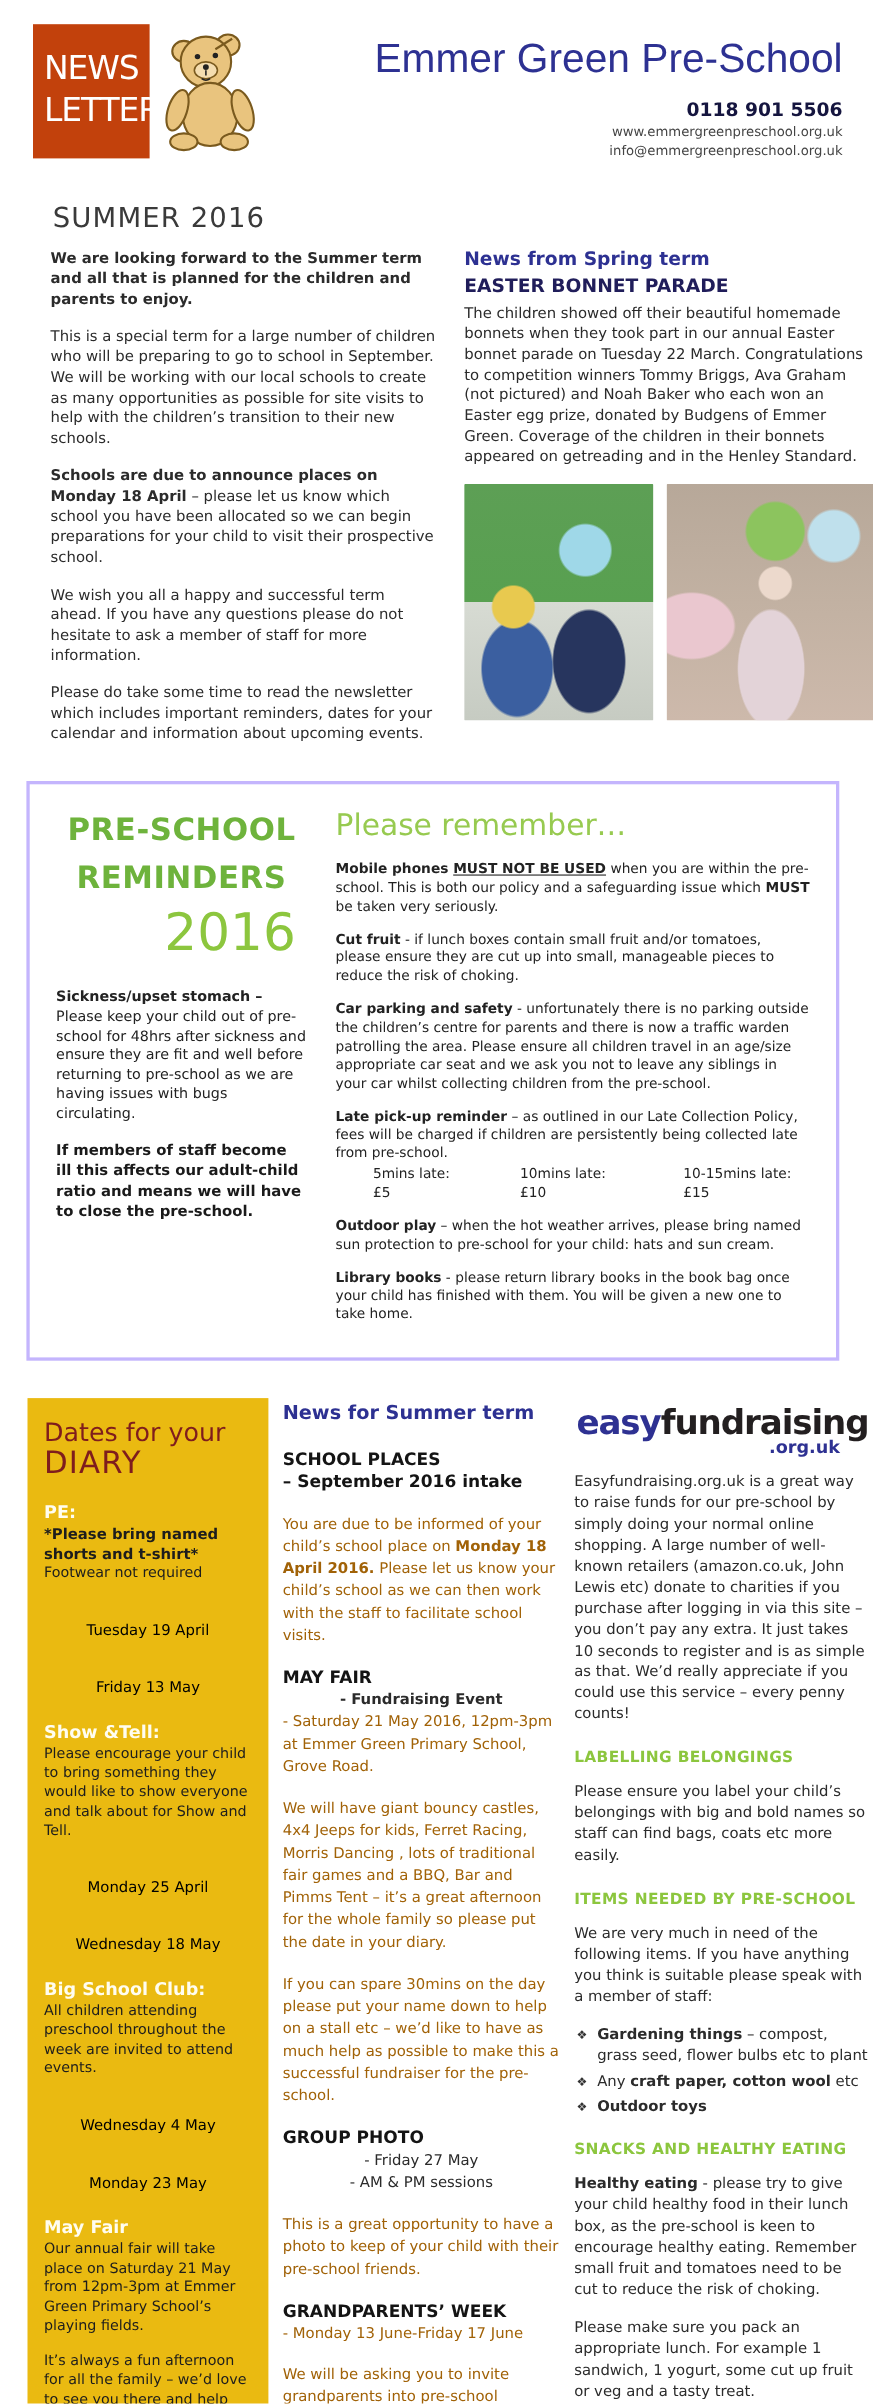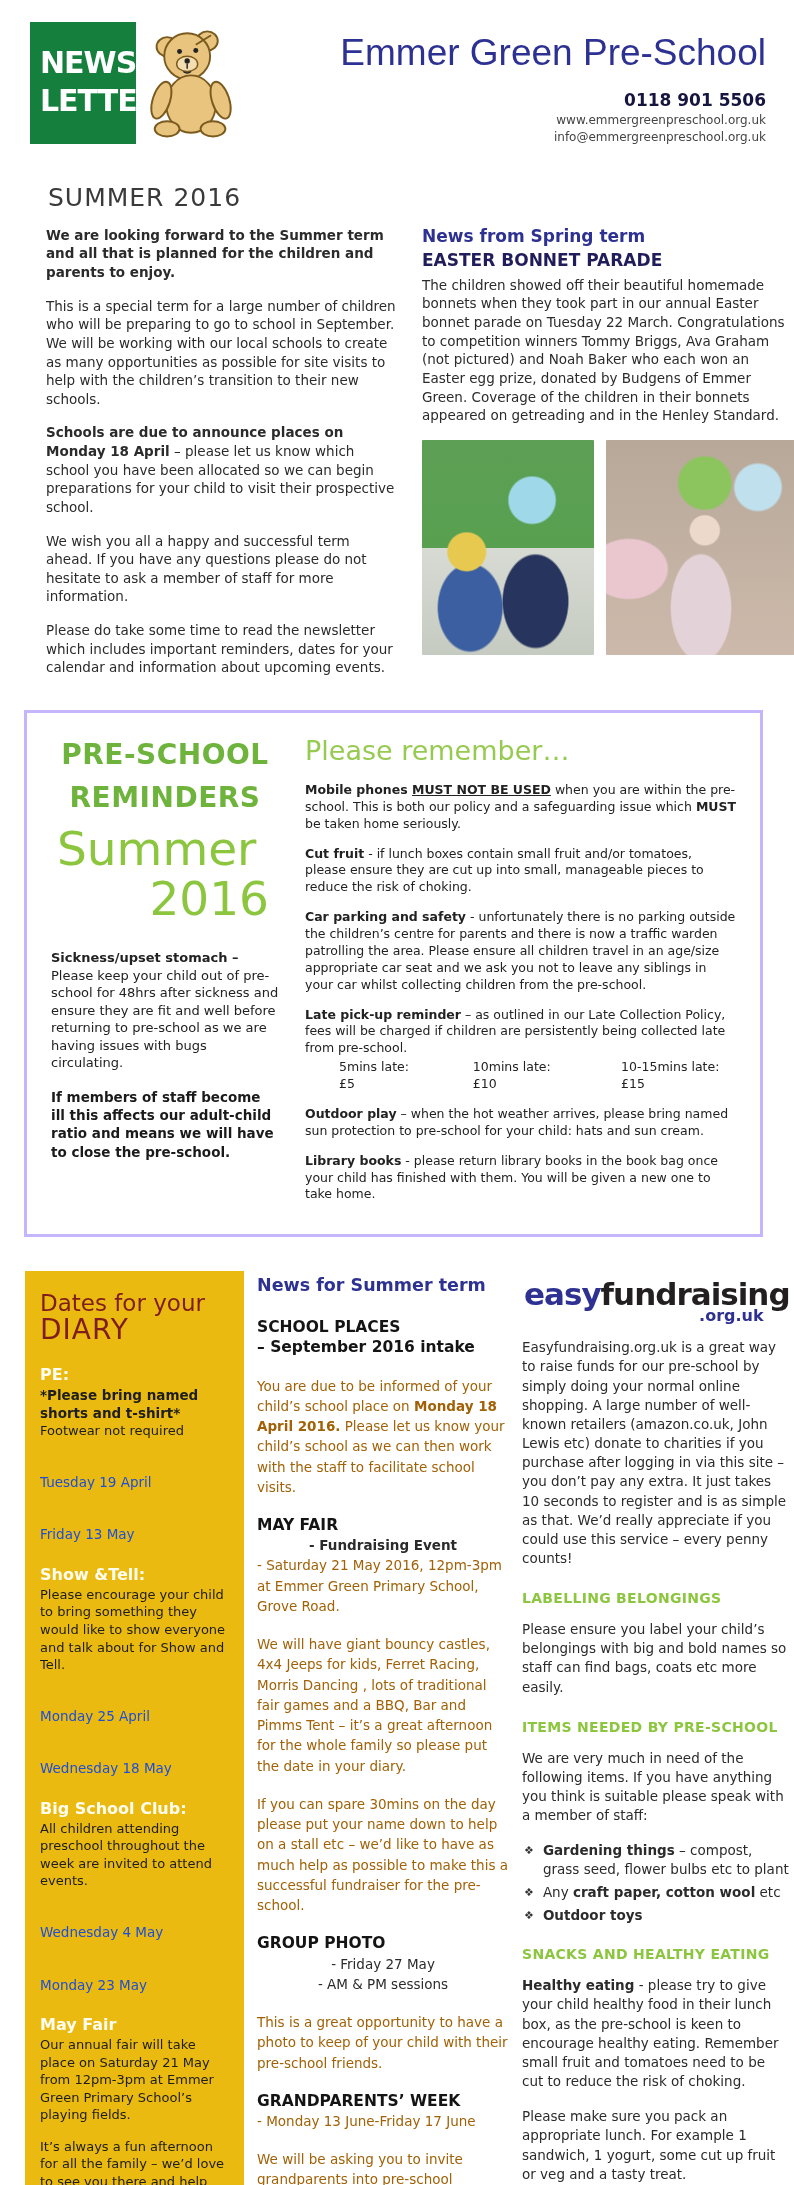--- a/index.html
+++ b/index.html
@@ -6,22 +6,22 @@
   html, body { background: #ffffff; }
   body {
     width: 794px; height: 2185px; overflow: hidden;
     font-family: "DejaVu Sans", "Liberation Sans", sans-serif;
     color: #2f2f2f; position: relative; margin: 0 auto;
   }
 
   
   .header { display: flex; align-items: flex-start; padding: 22px 28px 0 30px; }
   .news-box {
-    width: 106px; height: 122px; background: #15803d; color: #fff;
-    font-weight: bold; font-size: 30px; line-height: 1.25;
+    width: 106px; height: 122px; background: #c2410c; color: #fff;
+    font-weight: normal; font-size: 30px; line-height: 1.25;
     padding: 22px 0 0 10px; letter-spacing: -1px; flex-shrink: 0;
   }
   .bear-wrap { width: 86px; margin: 2px 6px 0 12px; flex-shrink: 0; }
   .header-right { flex: 1; text-align: right; padding-top: 10px; }
   .school-name { font-family: "Liberation Sans", sans-serif; font-size: 37px; color: #2d3192; letter-spacing: 0; }
   .phone { font-size: 17px; font-weight: bold; color: #15153f; margin-top: 16px; }
   .urls { font-size: 12px; color: #444444; line-height: 1.45; margin-top: 2px; }
 
   
   .issue-title { font-size: 25px; color: #3a3a3a; letter-spacing: 1px; margin: 36px 0 14px 48px; font-weight: normal; }
@@ -79,21 +79,21 @@
   .diary {
     width: 219px; flex-shrink: 0; background: #eaba11;
     padding: 20px 15px; height: 1008px;
   }
   .diary-title { color: #7f1d1d; font-weight: normal; text-align: left; line-height: 1.05; }
   .diary-title .t1 { font-size: 23px; display: block; }
   .diary-title .t2 { font-size: 28px; display: block; letter-spacing: 1px; }
   .diary-h { color: #fffdf0; font-weight: bold; font-size: 16px; margin: 20px 0 2px; }
   .diary-p { font-size: 13px; line-height: 1.35; color: #1d1d1d; }
   .diary-p.bold { font-weight: bold; font-size: 13.5px; }
-  .diary-date { text-align: left; font-size: 13.5px; color: #1d4ed8; line-height: 1.45; margin-top: 33px; }
+  .diary-date { text-align: center; font-size: 13.5px; color: #000000; line-height: 1.45; margin-top: 33px; }
   .diary-dates { margin: 12px 0 2px; }
 
   .mid-col { width: 252px; flex-shrink: 0; padding-top: 4px; }
   .mid-heading { color: #2d3192; font-weight: bold; font-size: 17.5px; margin-bottom: 22px; }
   .mid-h3 { font-size: 15.5px; font-weight: bold; color: #141414; line-height: 1.3; }
   .mid-p { font-size: 13.5px; line-height: 1.5; margin-bottom: 16px; color: #a16207; }
   .mid-line { font-size: 13.5px; line-height: 1.5; color: #2b2b2b; text-align: center; }
   .mt18 { margin-top: 18px; }
 
   .right-col { flex: 1; padding-top: 6px; }
@@ -166,29 +166,28 @@
   </div>
 </div>
 
 <div class="reminders">
   <div class="rem-left">
     <div class="rem-title">
       <span>PRE-SCHOOL</span><br>
       <span>REMINDERS</span>
     </div>
     <div class="rem-season">
-      <span class="s1">Summer</span>
       <span class="s2">2016</span>
     </div>
     <div class="sickness"><span class="bold">Sickness/upset stomach –</span><span> Please keep your child out of pre-school for 48hrs after sickness and ensure they are fit and well before returning to pre-school as we are having issues with bugs circulating.</span></div>
     <div class="staff-ill">If members of staff become ill this affects our adult-child ratio and means we will have to close the pre-school.</div>
   </div>
   <div class="rem-right">
     <div class="rem-heading">Please remember…</div>
-    <div class="rem-item"><span class="bold">Mobile phones </span><span class="uline">MUST NOT BE USED</span><span> when you are within the pre-school. This is both our policy and a safeguarding issue which </span><span class="bold">MUST</span><span> be taken home seriously.</span></div>
+    <div class="rem-item"><span class="bold">Mobile phones </span><span class="uline">MUST NOT BE USED</span><span> when you are within the pre-school. This is both our policy and a safeguarding issue which </span><span class="bold">MUST</span><span> be taken very seriously.</span></div>
     <div class="rem-item"><span class="bold">Cut fruit</span><span> - if lunch boxes contain small fruit and/or tomatoes, please ensure they are cut up into small, manageable pieces to reduce the risk of choking.</span></div>
     <div class="rem-item"><span class="bold">Car parking and safety</span><span> - unfortunately there is no parking outside the children’s centre for parents and there is now a traffic warden patrolling the area. Please ensure all children travel in an age/size appropriate car seat and we ask you not to leave any siblings in your car whilst collecting children from the pre-school.</span></div>
     <div class="rem-item">
       <span class="bold">Late pick-up reminder</span><span> – as outlined in our Late Collection Policy, fees will be charged if children are persistently being collected late from pre-school.</span>
       <div class="fees">
         <span>5mins late: £5</span>
         <span>10mins late: £10</span>
         <span>10-15mins late: £15</span>
       </div>
     </div>

